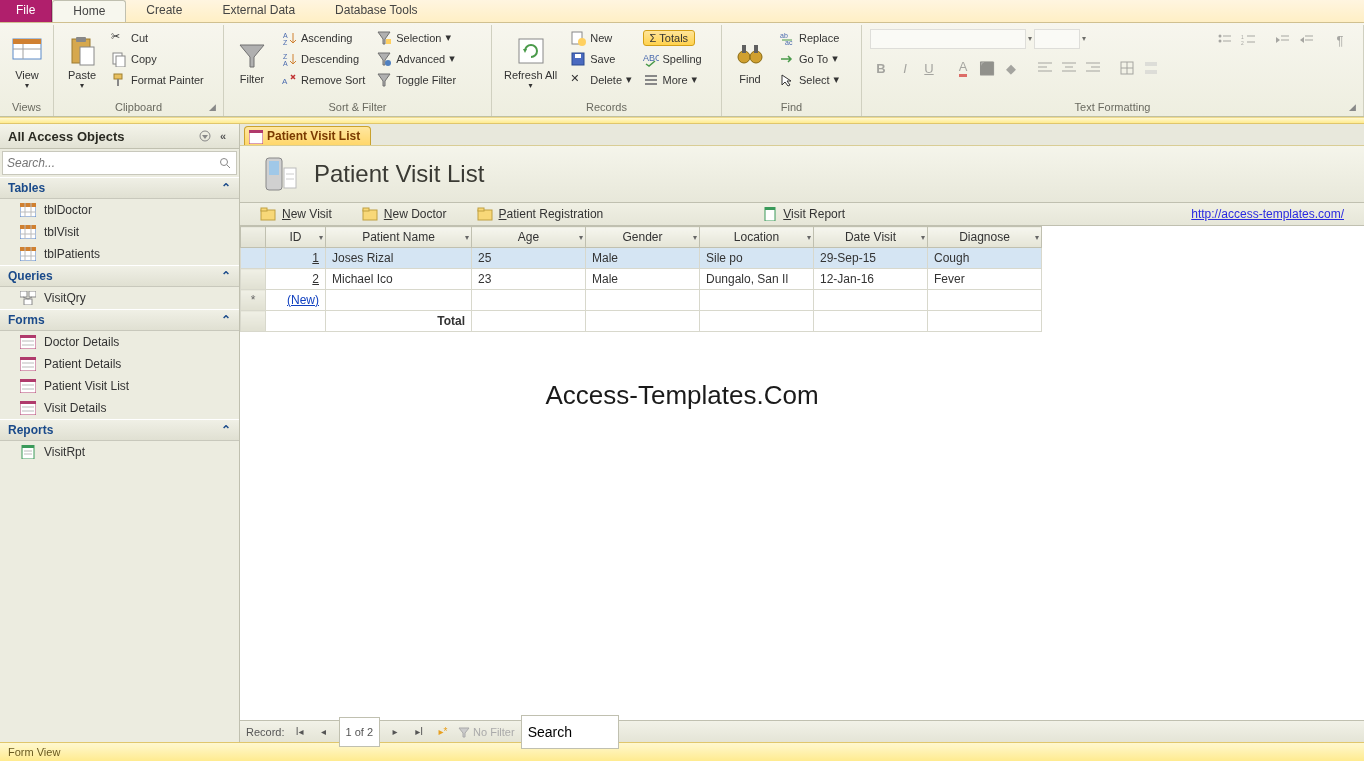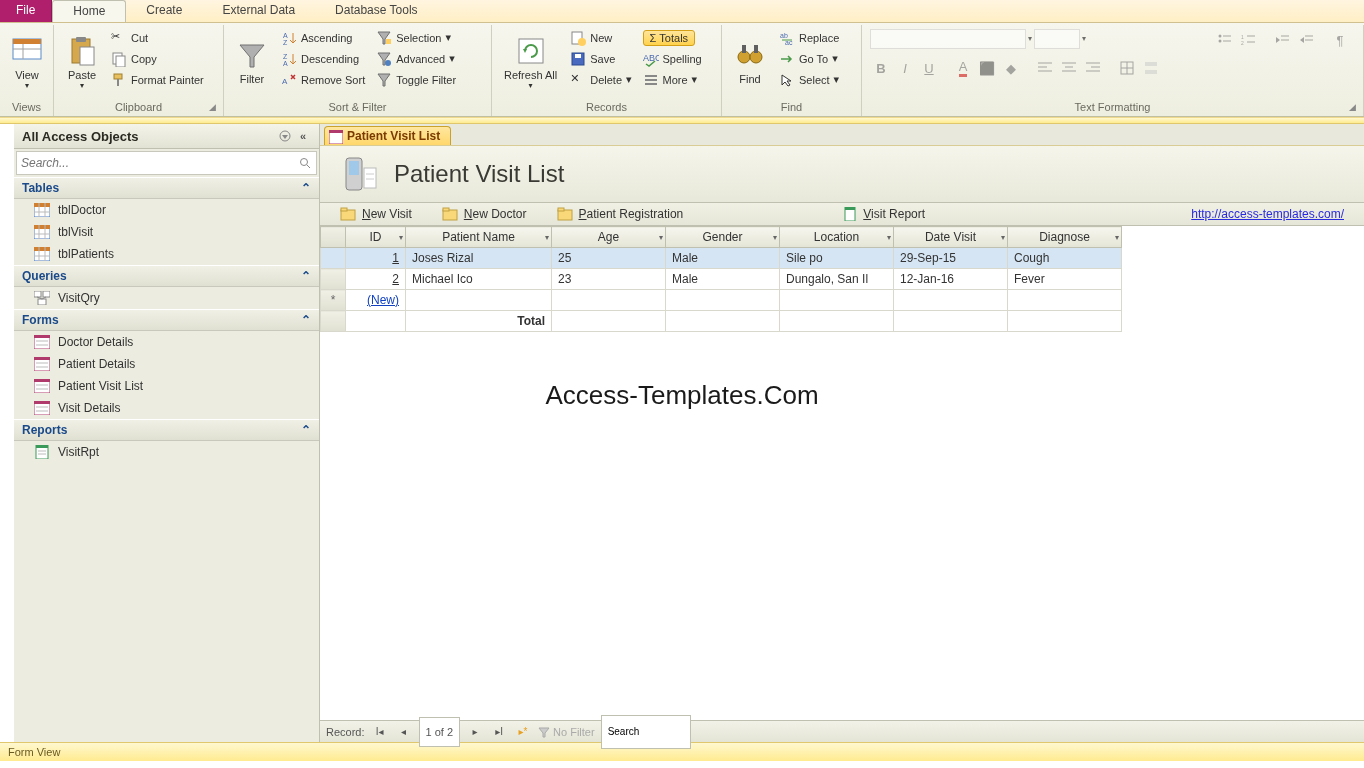--- a/index.html
+++ b/index.html
@@ -23,21 +23,21 @@
 .col { display: flex; flex-direction: column; }
 .totals-btn { background: linear-gradient(#ffe59a, #ffd24d); border: 1px solid #d4a016; border-radius: 3px; padding: 1px 6px; font-size: 11px; display:flex; align-items:center; gap:3px; }
 .text-fmt-group { display: flex; gap: 2px; padding: 2px; }
 .fmt-btn { width: 22px; height: 22px; border: 1px solid transparent; display:flex; align-items:center; justify-content:center; cursor: pointer; font-size:13px; color:#666; }
 .corner { position:absolute; right:2px; bottom:2px; width:12px; height:12px; font-size:9px; color:#888; }
 
 .click-bar { height: 7px; background: linear-gradient(#fff8d0, #ffeb8f); border-top: 1px solid #eed98c; border-bottom: 1px solid #e0c66c; }
 
 
 .main { display: flex; height: 618px; }
-.nav-pane { width: 306px; background: #ecece0; border-right: 1px solid #c0c0b0; display: flex; flex-direction: column; font-size: 12px; margin-left: 14px; }
+.nav-pane { width: 240px; background: #ecece0; border-right: 1px solid #c0c0b0; display: flex; flex-direction: column; font-size: 12px; }
 .nav-header { display: flex; align-items: center; justify-content: space-between; padding: 4px 8px; background: linear-gradient(#f4f4ea, #e2e2d4); border-bottom: 1px solid #c0c0b0; font-weight: bold; font-size: 13px; color: #2a2a22; }
 .nav-header .controls { display:flex; gap:2px; }
 .nav-header .ctl { width:16px; height:16px; display:flex; align-items:center; justify-content:center; font-size:11px; color:#555; cursor:pointer; }
 .nav-search { display: flex; align-items: center; padding: 2px 4px; border-bottom: 1px solid #d4d4c8; background:#fff; margin:2px; border:1px solid #c8c8bc; }
 .nav-search input { flex: 1; border: none; outline: none; font-size: 12px; font-style: italic; color: #999; height:18px; background:transparent; }
 .nav-search .search-icon { width:14px; height:14px; display:flex; align-items:center; justify-content:center; color:#888; }
 .nav-cat { padding: 3px 8px; background: linear-gradient(#f0f0e6, #e0e0d2); border-top: 1px solid #fff; border-bottom: 1px solid #c8c8bc; display:flex; justify-content:space-between; font-weight:bold; color:#1a4a8a; font-size:12px; cursor:pointer; }
 .nav-item { padding: 4px 8px 4px 20px; display:flex; align-items:center; gap:8px; color:#333; cursor:pointer; }
 .obj-icon { width:16px; height:14px; display:inline-block; }
 
@@ -68,21 +68,21 @@
 .new-link { color:#1040c0; text-decoration:underline; }
 .total-row td { font-weight:bold; text-align:right; padding-right:8px; }
 
 .watermark { position:absolute; left:50%; top:380px; transform:translateX(-50%); font-size:26px; color:#1a1a1a; font-family: Arial; }
 
 
 .record-bar { height:22px; border-top:1px solid #c0c0b0; background:linear-gradient(#f2f2e8,#e4e4d6); display:flex; align-items:center; font-size:11px; color:#555; padding:0 6px; gap:6px; }
 .rec-btn { width:18px; height:16px; display:flex; align-items:center; justify-content:center; cursor:pointer; border:1px solid transparent; font-size:10px; }
 .rec-box { border:1px solid #c0c0b0; padding:0 6px; height:30px; display:flex; align-items:center; background:#fff; }
 .nofilter { color:#aaa; display:flex; gap:3px; }
-.rec-search { border:1px solid #c0c0b0; background:#fff; padding:16px 6px; height:16px; width:90px; font-size:10px; }
+.rec-search { border:1px solid #c0c0b0; background:#fff; padding:16px 6px; height:16px; width:98px; font-size:14px; }
 
 .status-bar { height:19px; background:linear-gradient(#fff8d0,#ffeb8f); border-top:1px solid #e0c66c; font-size:11px; color:#6a5a20; padding:2px 8px; display:flex; align-items:center; }
 
 
 svg { display:block; }
 </style>
 </head>
 <body>
 
 <div class="top-tabs">

